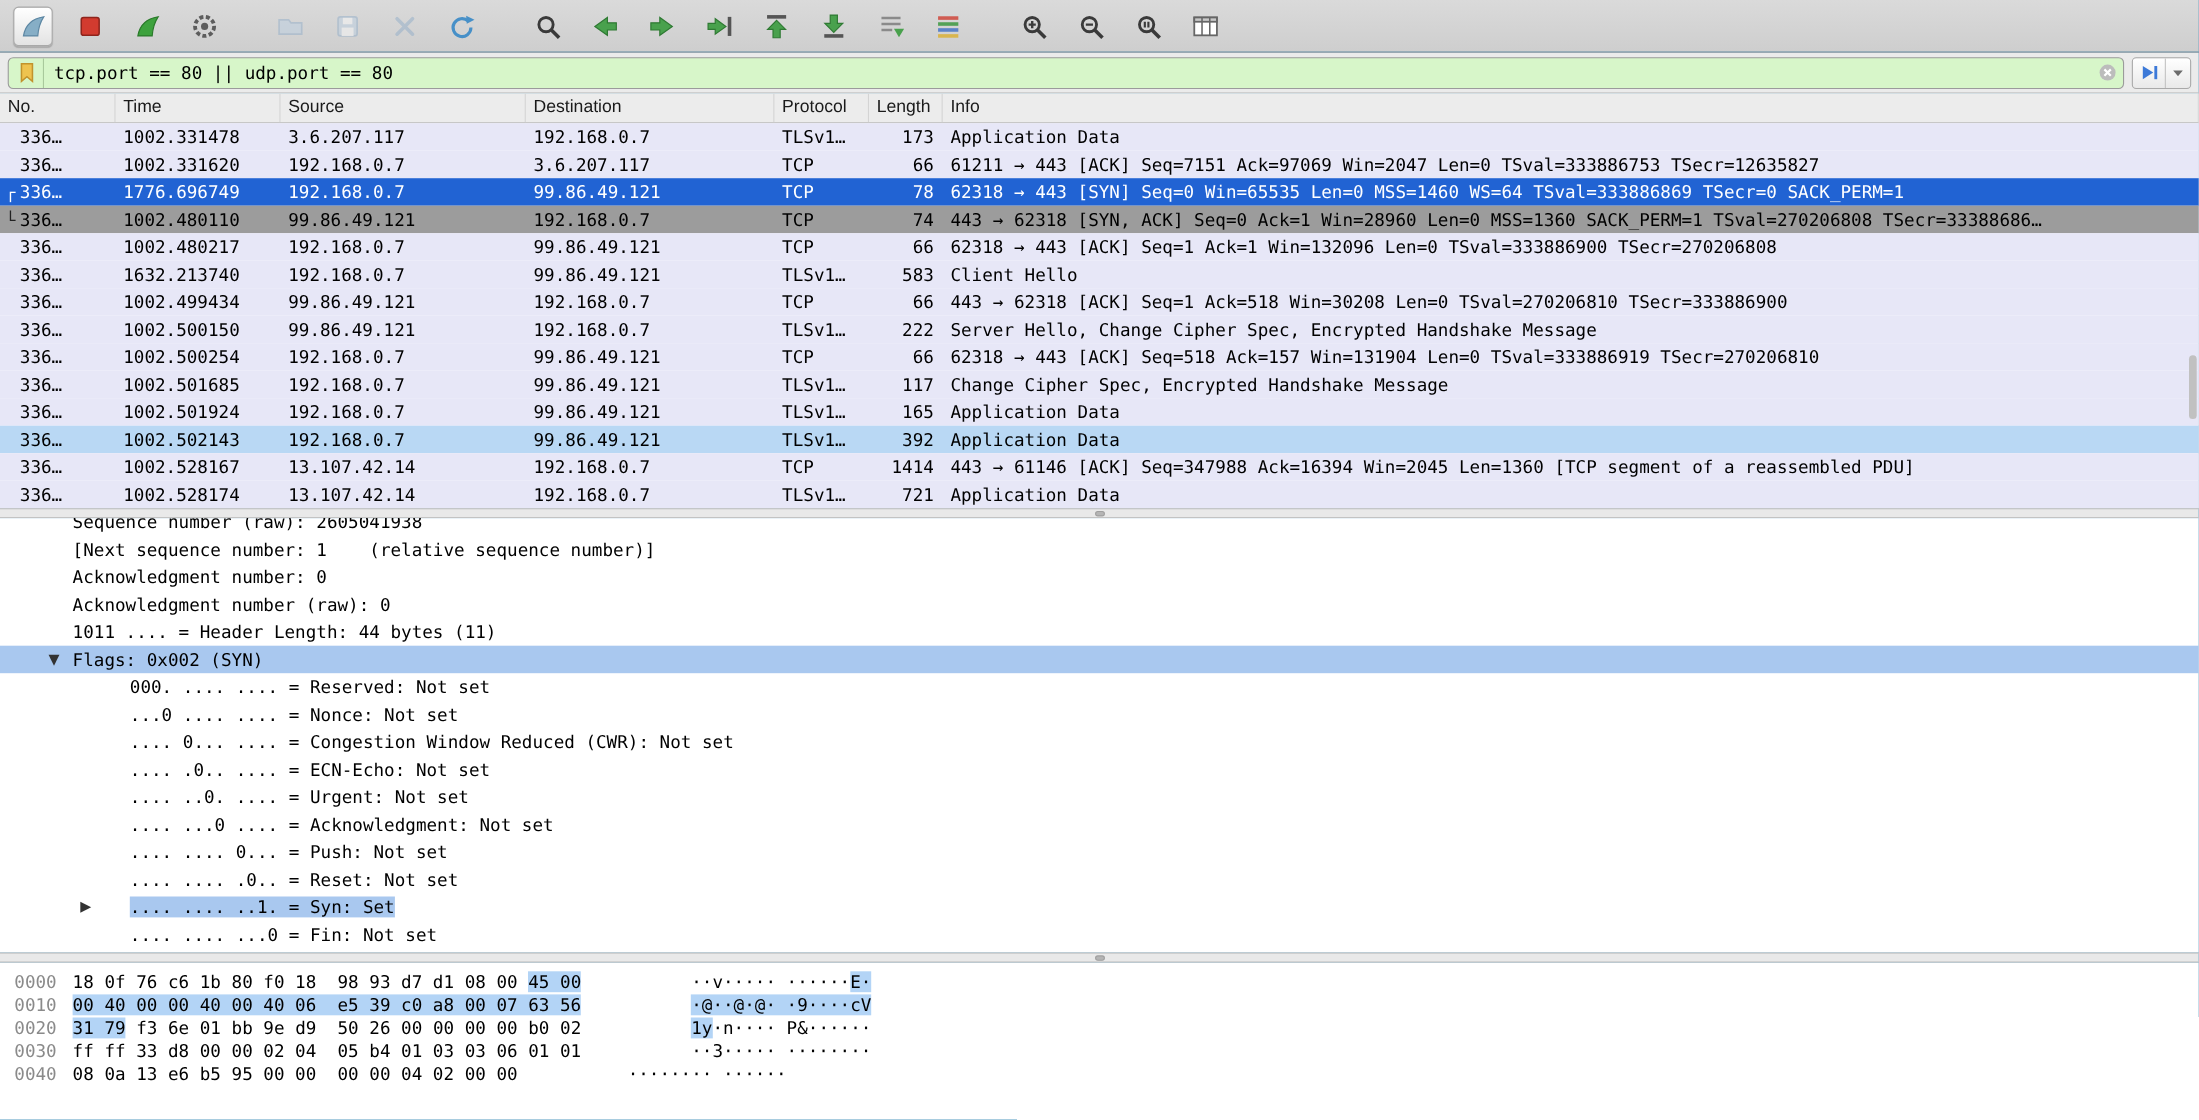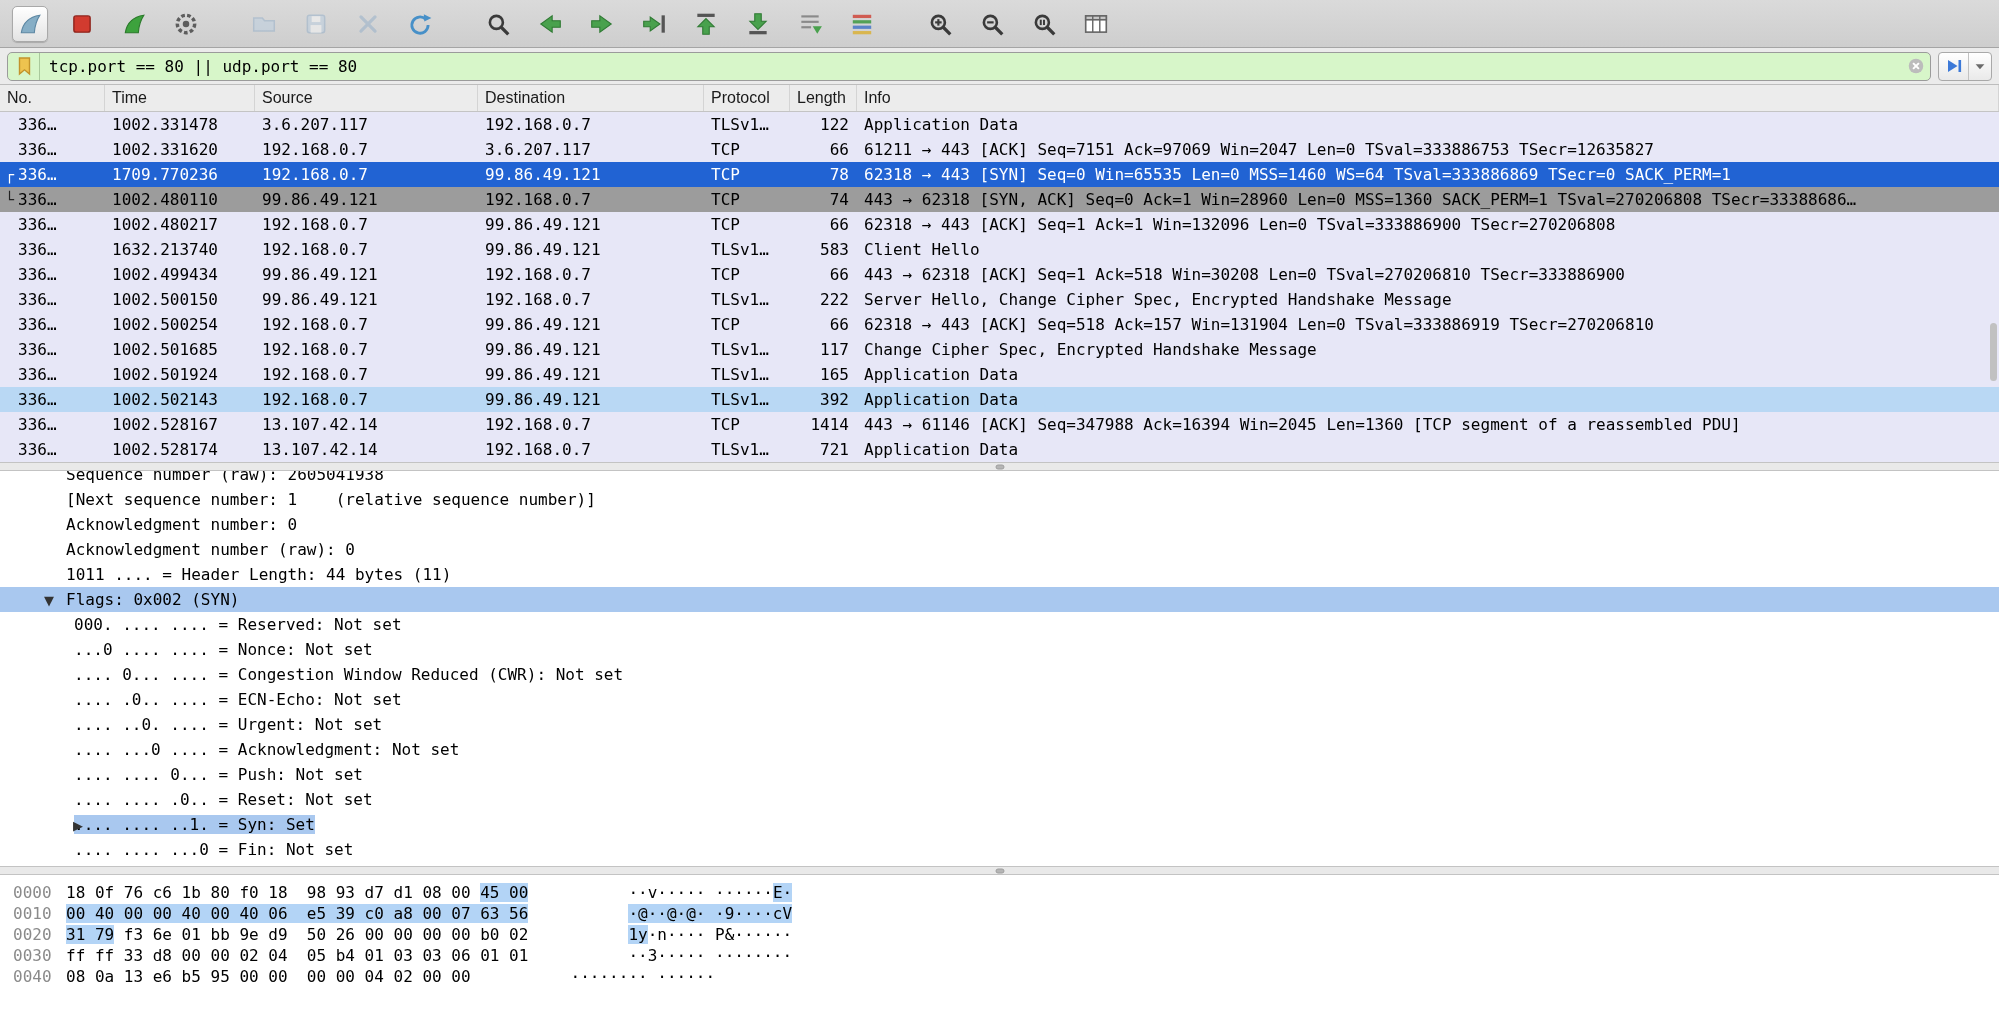--- a/index.html
+++ b/index.html
@@ -46,21 +46,21 @@
   .pl-scroll-thumb{position:absolute;right:2px;top:238px;width:7px;height:58px;border-radius:4px;background:#c1c1c1}
 
   
   .splitter{height:9px;flex:0 0 9px;background:#e9e9e9;border-top:1px solid #c3c3c3;border-bottom:1px solid #c3c3c3;position:relative}
   .splitter .dot{position:absolute;left:50%;top:50%;transform:translate(-50%,-50%);width:9px;height:5px;border-radius:3px;background:#b5b5b5;border:1px solid #9f9f9f}
 
   
   .details-pane{flex:0 0 395px;height:395px;background:#fff;overflow:hidden;position:relative}
   .details-inner{margin-top:-9px}
   .d-line{height:25px;display:flex;align-items:center;font:16px "DejaVu Sans Mono",monospace;color:#000;position:relative;padding-left:66px;white-space:pre}
-  .d-line.lvl2{padding-left:74px}
+  .d-line.lvl2{padding-left:118px}
   .expander{position:absolute;left:44px;top:50%;transform:translateY(-50%);font-size:13px;color:#333;font-family:"DejaVu Sans",sans-serif;line-height:1}
   .lvl2 .expander{left:73px}
   .d-line.hl-full{background:#a9c8ef}
   .d-text.hl-inline{background:#a9c8ef}
 
   
   .hex-pane{flex:1 1 auto;background:#fff;padding-top:6px;overflow:hidden}
   .hex-row{height:21px;display:flex;align-items:flex-end;font:16px "DejaVu Sans Mono",monospace;color:#000;white-space:pre}
   .hex-offset{color:#8a8a8a;width:66px;padding-left:13px;flex:0 0 66px}
   .hex-ascii{margin-left:100px}
@@ -255,41 +255,41 @@
     <div id="packet-rows">
         <div class="p-row state-default">
     <div class="cell c-no">
             <span class="bracket"></span>
             <span>336…</span>
           </div>
     <div class="cell c-time">1002.331478</div>
     <div class="cell c-src">3.6.207.117</div>
     <div class="cell c-dst">192.168.0.7</div>
     <div class="cell c-proto">TLSv1…</div>
-    <div class="cell c-len">122</div>
+    <div class="cell c-len">173</div>
     <div class="cell c-info">Application Data</div>
   </div>
         <div class="p-row state-default">
     <div class="cell c-no">
             <span class="bracket"></span>
             <span>336…</span>
           </div>
     <div class="cell c-time">1002.331620</div>
     <div class="cell c-src">192.168.0.7</div>
     <div class="cell c-dst">3.6.207.117</div>
     <div class="cell c-proto">TCP</div>
     <div class="cell c-len">66</div>
     <div class="cell c-info">61211 → 443 [ACK] Seq=7151 Ack=97069 Win=2047 Len=0 TSval=333886753 TSecr=12635827</div>
   </div>
         <div class="p-row state-selected">
     <div class="cell c-no">
             <span class="bracket">┌</span>
             <span>336…</span>
           </div>
-    <div class="cell c-time">1709.770236</div>
+    <div class="cell c-time">1776.696749</div>
     <div class="cell c-src">192.168.0.7</div>
     <div class="cell c-dst">99.86.49.121</div>
     <div class="cell c-proto">TCP</div>
     <div class="cell c-len">78</div>
     <div class="cell c-info">62318 → 443 [SYN] Seq=0 Win=65535 Len=0 MSS=1460 WS=64 TSval=333886869 TSecr=0 SACK_PERM=1</div>
   </div>
         <div class="p-row state-related">
     <div class="cell c-no">
             <span class="bracket">└</span>
             <span>336…</span>

